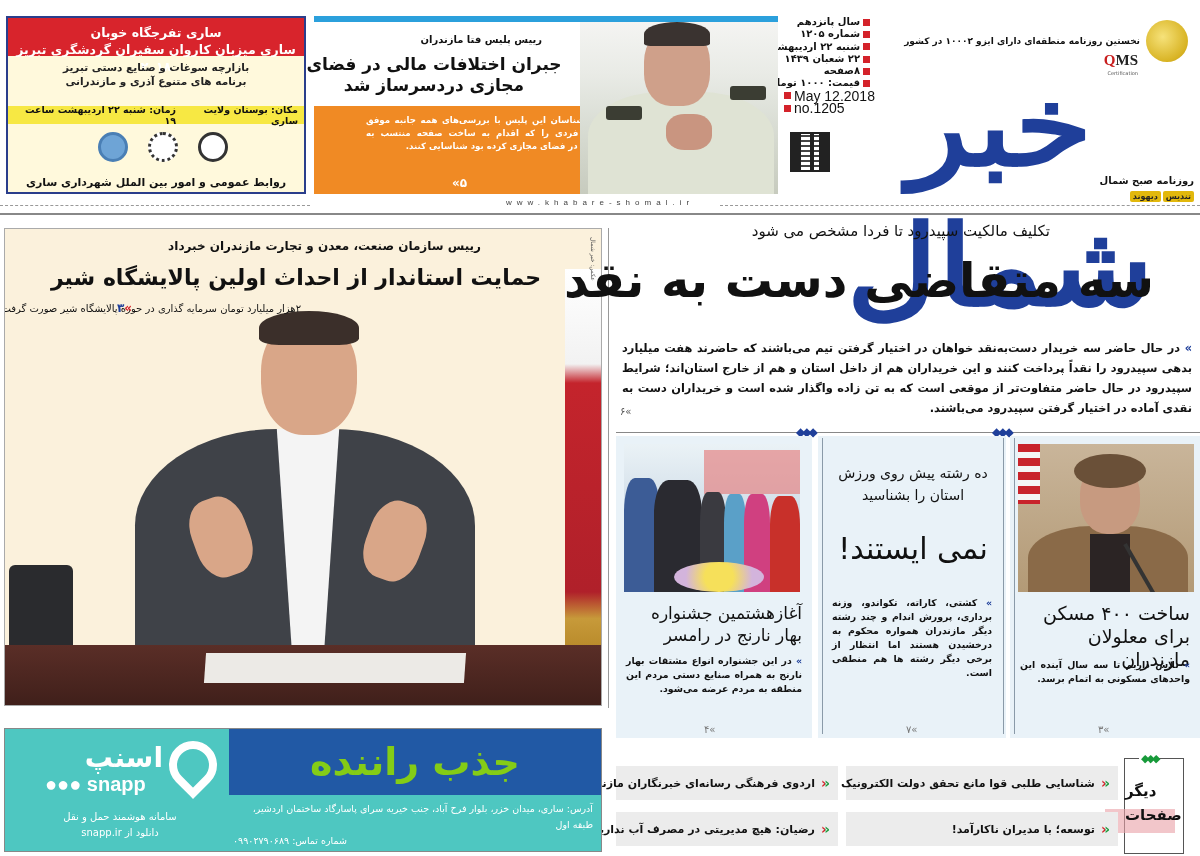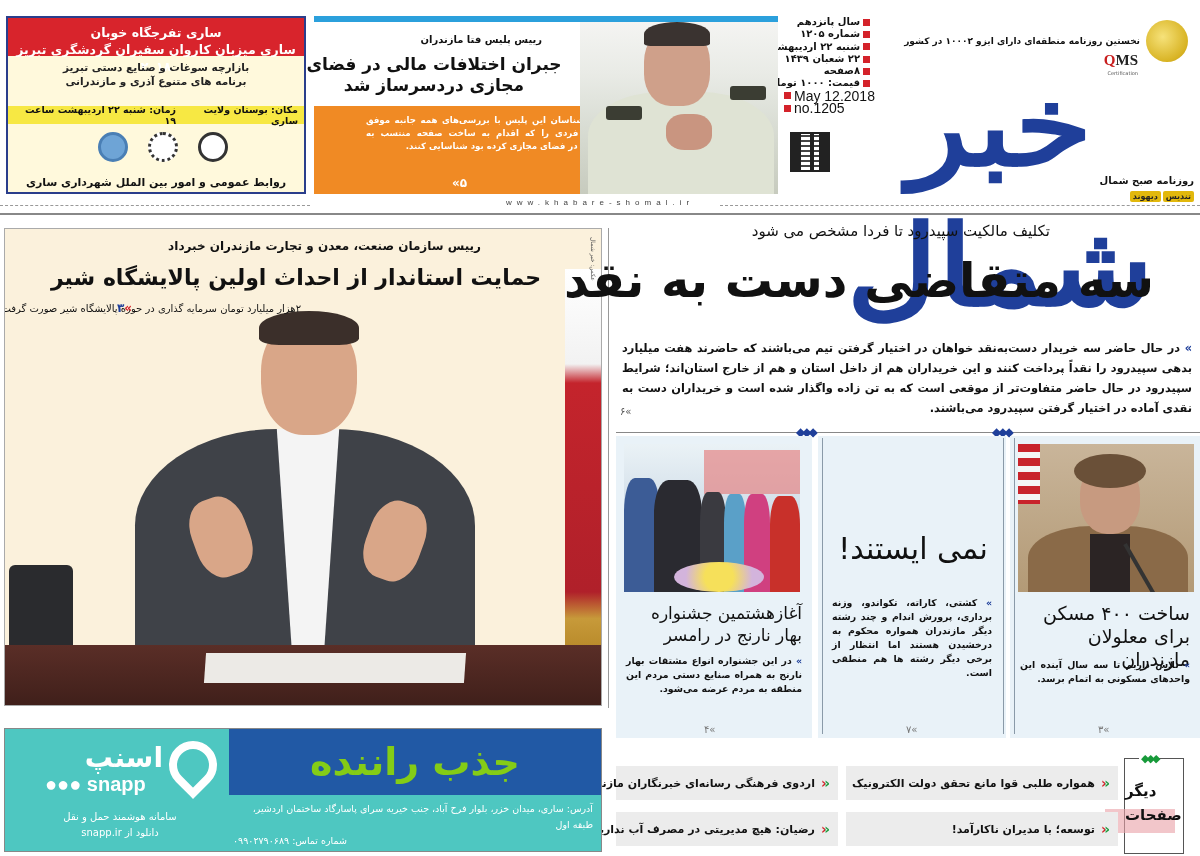--- a/index.html
+++ b/index.html
@@ -293,20 +293,21 @@
     <div class="ph-mic-hair"></div>
     <div class="ph-mic-stick"></div>
   </div>
   <div class="sc-title" style="top:166px;font-size:19px;line-height:23px">ساخت ۴۰۰ مسکن برای معلولان مازندران</div>
   <div class="sc-body" style="top:222px"><span class="arr">»</span> <span>تلاش داریم تا سه سال آینده این واحدهای مسکونی به اتمام برسد.</span></div>
   <div class="sc-page">۳«</div>
 </div>
 <div class="col-rule" style="left:1014px"></div>
 
 <div id="col-mid" class="story-col">
+  <div class="sc-title" style="top:26px;font-size:14px;line-height:22px;text-align:center;right:8px">ده رشته پیش روی ورزش استان را بشناسید</div>
   <div class="sc-title" style="top:94px;font-size:30px;line-height:38px;text-align:center;right:8px">نمی ایستند!</div>
   <div class="sc-body" style="top:160px;width:160px;right:14px"><span class="arr">»</span> <span>کشتی، کاراته، تکواندو، وزنه برداری، پرورش اندام و چند رشته دیگر مازندران همواره محکوم به درخشیدن هستند اما انتظار از برخی دیگر رشته ها هم منطقی است.</span></div>
   <div class="sc-page">۷«</div>
 </div>
 <div class="col-rule" style="left:822px"></div>
 <div class="col-rule" style="left:1003px"></div>
 
 <div id="col-left" class="story-col">
   <div class="sc-photo">
     <div class="ph-fest-bg"></div>
@@ -326,21 +327,21 @@
 
 <div id="more-pages" class="abs">
   <div class="mp-dots">◆◆◆</div>
   <div class="mp-strip"></div>
   <div class="mp-label">دیگر</div>
   <div class="mp-label mp-label2">صفحات</div>
 </div>
 
 <div id="bl-1" class="bl">
     <span class="chev">«</span>
-    <span>همواره طلبی قوا مانع تحقق دولت الکترونیک</span>
+    <span>شناسایی طلبی قوا مانع تحقق دولت الکترونیک</span>
   </div>
 <div id="bl-2" class="bl">
     <span class="chev">«</span>
     <span>اردوی فرهنگی رسانه‌ای خبرنگاران مازندران</span>
   </div>
 <div id="bl-3" class="bl">
     <span class="chev">«</span>
     <span>توسعه؛ با مدیران ناکارآمد!</span>
   </div>
 <div id="bl-4" class="bl">

